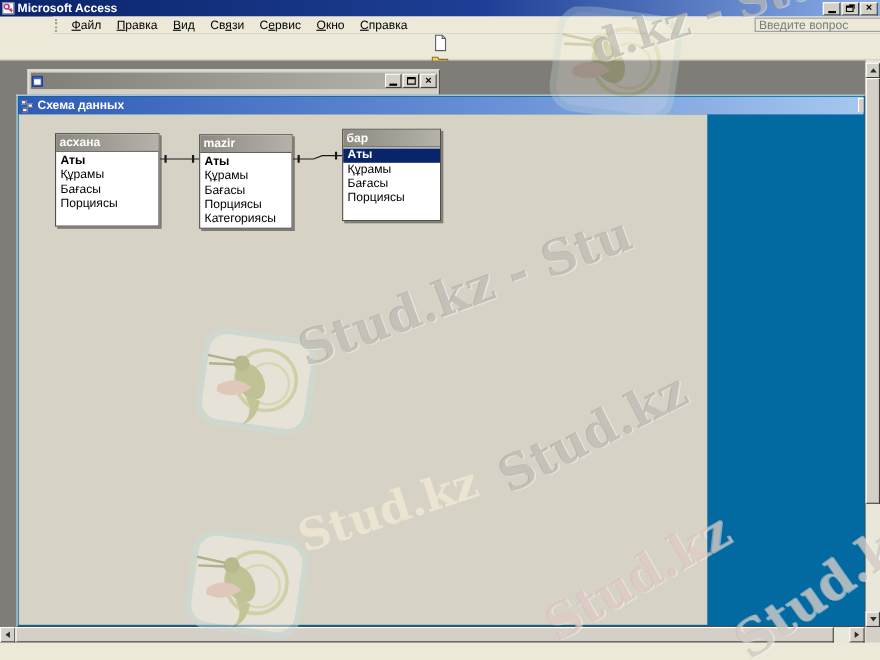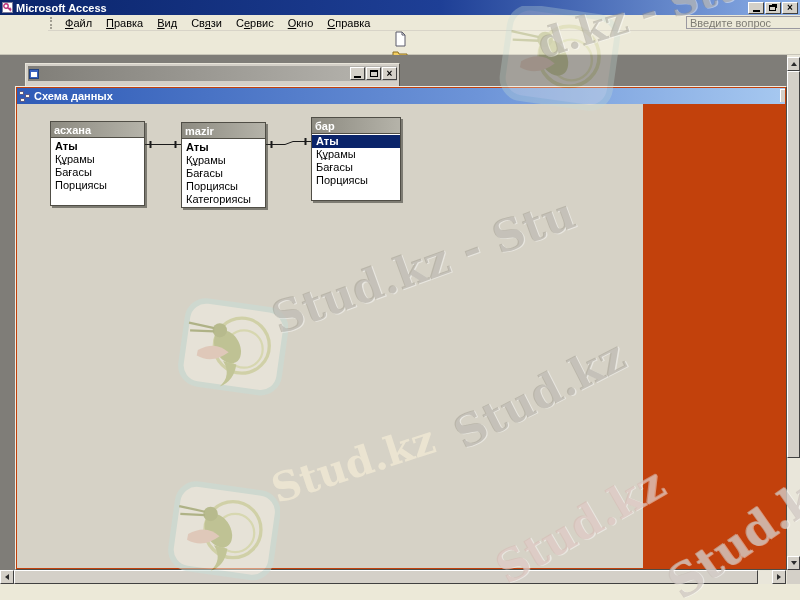--- a/index.html
+++ b/index.html
@@ -53,21 +53,21 @@
     background:#d4d0c8; border:1px solid; border-color:#e8e5da #55534c #55534c #e8e5da; padding:2px; }
   #db-titlebar { height:15px; background:linear-gradient(90deg,#807e78,#b8b6b0);
     display:flex; align-items:center; color:#fff; font-weight:bold; }
   #db-icon { width:10px; height:10px; margin:0 3px 0 1px; background:#3a62c0; border:1px solid #24437e; position:relative;}
   #db-icon:after { content:""; position:absolute; left:1px; top:2px; width:6px; height:5px; background:#fff; }
   #db-buttons { margin-left:auto; display:flex; }
   #db-buttons .winbtn { width:15px; height:13px; }
 
   
   #rel-window { left:15px; top:31px; width:772px; height:484px;
-    background:#c2410c; border:1px solid; border-color:#efece2 #4e4c46 #4e4c46 #efece2; padding:1px; }
+    background:#0369a1; border:1px solid; border-color:#efece2 #4e4c46 #4e4c46 #efece2; padding:1px; }
   #rel-titlebar { height:16px; background:linear-gradient(90deg,#2f5bb7 0%,#6d94d8 60%,#a6c8f0 100%);
     display:flex; align-items:center; color:#fff; font-weight:bold; position:relative; }
   #rel-icon { width:11px; height:11px; margin:0 4px 0 2px; position:relative; }
   #rel-icon i { position:absolute; width:5px; height:4px; background:#fffbe8; border:1px solid #5a5a8a; }
   #rel-icon i:nth-child(1){left:0;top:0;} #rel-icon i:nth-child(2){right:0;top:3px;} #rel-icon i:nth-child(3){left:1px;bottom:0;}
   #rel-btn-fragment { position:absolute; right:0; top:1px; width:5px; height:13px; background:#d4d0c8; border-top:1px solid #fff; border-left:1px solid #fff; }
   #rel-canvas { position:relative; width:626px; height:464px; background:#d6d2c6; overflow:hidden; }
 
   
   .tablebox { position:absolute; background:#fff; border:1px solid #504e46;

